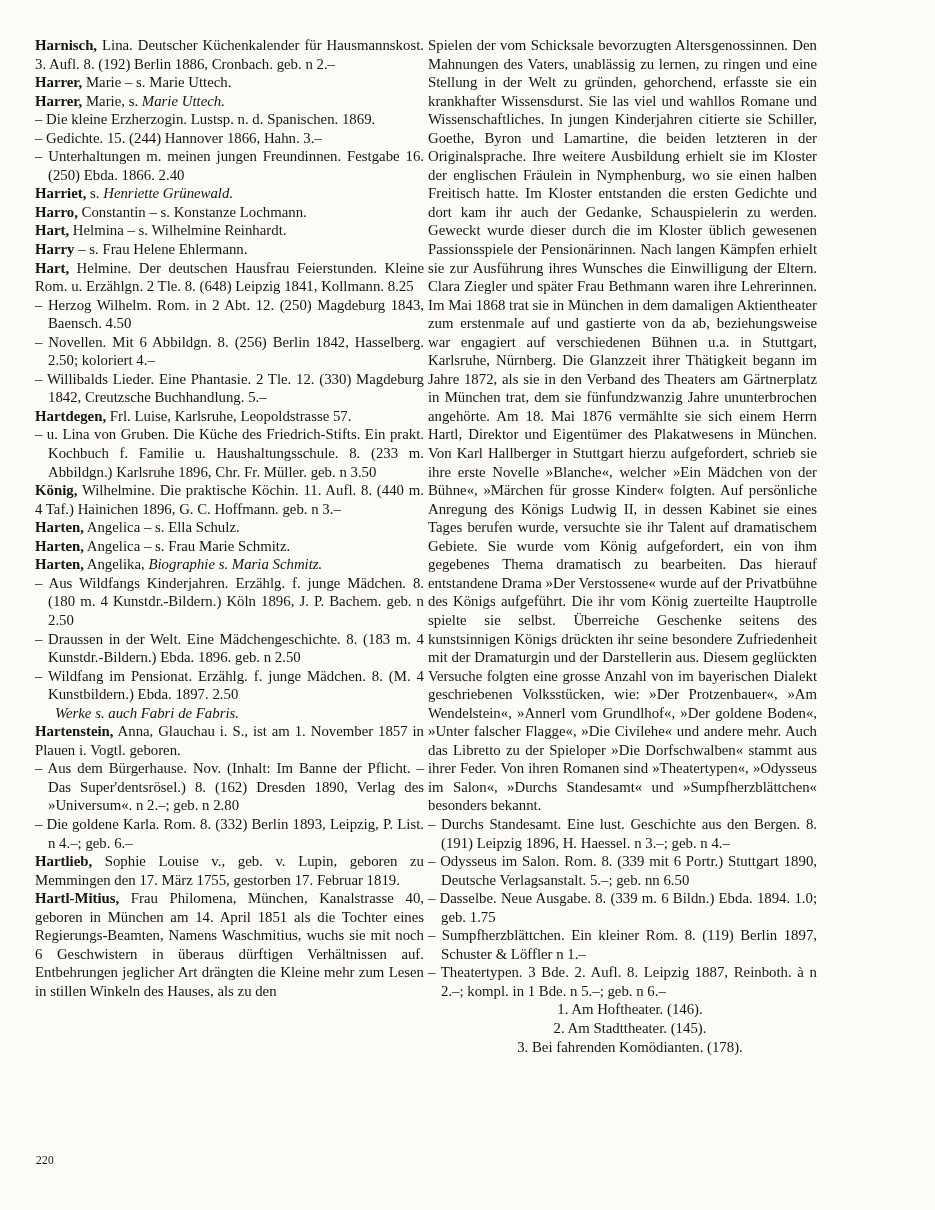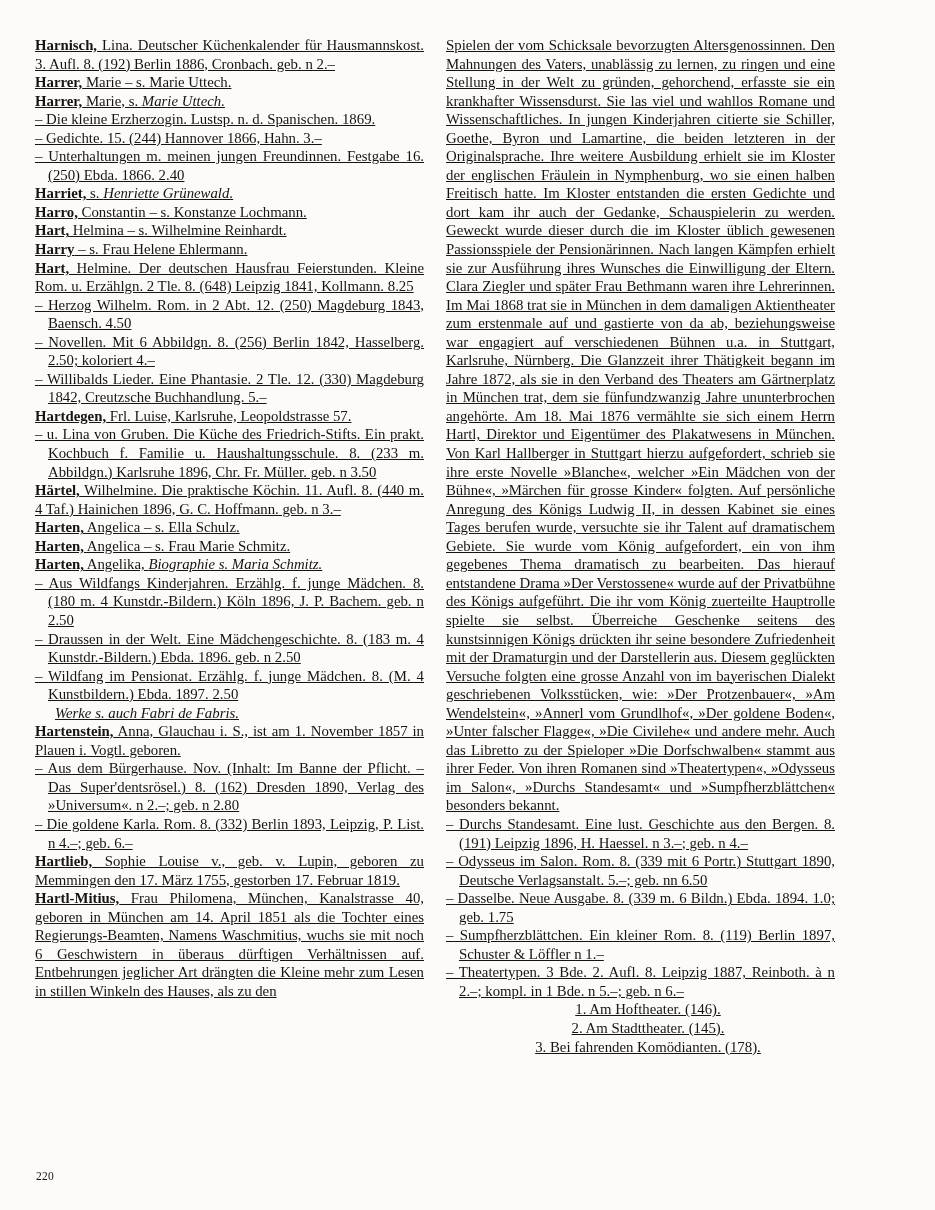--- a/index.html
+++ b/index.html
@@ -7,36 +7,36 @@
     position:relative;
     width:935px; height:1210px;
     margin:0 auto;
     background:#fcfbf8;
     color:#161412;
     font-family:"Liberation Serif", serif;
     box-sizing:border-box;
     padding:36px 0 0 35px;
     overflow:hidden;
   }
-  .cols { display:flex; gap:22px;text-decoration:underline; }
+  .cols { display:flex; gap:4px; }
   .col  { flex:0 0 389px; width:389px; }
   p.e {
     margin:0;
     font-size:14.8px;
     line-height:18.55px;
     text-align:justify;
   }
   p.dash { padding-left:13px; text-indent:-13px; }
   p.note { padding-left:20px; text-align:left; }
   p.sub  { padding-left:15px; text-align:center; }
   .b { font-weight:700; }
   .i { font-style:italic; }
   .pageno {
     position:absolute;
-    left:36px; bottom:28px;
+    left:36px; bottom:44px;
     font-size:11.5px;
     letter-spacing:0.3px;
   }
 </style>
 </head>
 <body>
 
 <div class="page">
   <div class="cols">
 
@@ -50,21 +50,21 @@
       <p class="e"><span class="b">Harriet,</span><span> s. </span><span class="i">Henriette Grünewald.</span></p>
       <p class="e"><span class="b">Harro,</span><span> Constantin – s. Konstanze Lochmann.</span></p>
       <p class="e"><span class="b">Hart,</span><span> Helmina – s. Wilhelmine Reinhardt.</span></p>
       <p class="e"><span class="b">Harry</span><span> – s. Frau Helene Ehlermann.</span></p>
       <p class="e"><span class="b">Hart,</span><span> Helmine. Der deutschen Hausfrau Feierstunden. Kleine Rom. u. Erzählgn. 2 Tle. 8. (648) Leipzig 1841, Kollmann. 8.25</span></p>
       <p class="e dash"><span>– Herzog Wilhelm. Rom. in 2 Abt. 12. (250) Magdeburg 1843, Baensch. 4.50</span></p>
       <p class="e dash"><span>– Novellen. Mit 6 Abbildgn. 8. (256) Berlin 1842, Hasselberg. 2.50; koloriert 4.–</span></p>
       <p class="e dash"><span>– Willibalds Lieder. Eine Phantasie. 2 Tle. 12. (330) Magdeburg 1842, Creutzsche Buchhandlung. 5.–</span></p>
       <p class="e"><span class="b">Hartdegen,</span><span> Frl. Luise, Karlsruhe, Leopoldstrasse 57.</span></p>
       <p class="e dash"><span>– u. Lina von Gruben. Die Küche des Friedrich-Stifts. Ein prakt. Kochbuch f. Familie u. Haushaltungsschule. 8. (233 m. Abbildgn.) Karlsruhe 1896, Chr. Fr. Müller. geb. n 3.50</span></p>
-      <p class="e"><span class="b">Härtel,</span><span> Wilhelmine. Die praktische Köchin. 11. Aufl. 8. (440 m. 4 Taf.) Hainichen 1896, G. C. Hoffmann. geb. n 3.–</span></p>
+      <p class="e"><span class="b">König,</span><span> Wilhelmine. Die praktische Köchin. 11. Aufl. 8. (440 m. 4 Taf.) Hainichen 1896, G. C. Hoffmann. geb. n 3.–</span></p>
       <p class="e"><span class="b">Harten,</span><span> Angelica – s. Ella Schulz.</span></p>
       <p class="e"><span class="b">Harten,</span><span> Angelica – s. Frau Marie Schmitz.</span></p>
       <p class="e"><span class="b">Harten,</span><span> Angelika, </span><span class="i">Biographie s. Maria Schmitz.</span></p>
       <p class="e dash"><span>– Aus Wildfangs Kinderjahren. Erzählg. f. junge Mädchen. 8. (180 m. 4 Kunstdr.-Bildern.) Köln 1896, J. P. Bachem. geb. n 2.50</span></p>
       <p class="e dash"><span>– Draussen in der Welt. Eine Mädchengeschichte. 8. (183 m. 4 Kunstdr.-Bildern.) Ebda. 1896. geb. n 2.50</span></p>
       <p class="e dash"><span>– Wildfang im Pensionat. Erzählg. f. junge Mädchen. 8. (M. 4 Kunstbildern.) Ebda. 1897. 2.50</span></p>
       <p class="e note"><span class="i">Werke s. auch Fabri de Fabris.</span></p>
       <p class="e"><span class="b">Hartenstein,</span><span> Anna, Glauchau i. S., ist am 1. November 1857 in Plauen i. Vogtl. geboren.</span></p>
       <p class="e dash"><span>– Aus dem Bürgerhause. Nov. (Inhalt: Im Banne der Pflicht. – Das Super'dentsrösel.) 8. (162) Dresden 1890, Verlag des »Universum«. n 2.–; geb. n 2.80</span></p>
       <p class="e dash"><span>– Die goldene Karla. Rom. 8. (332) Berlin 1893, Leipzig, P. List. n 4.–; geb. 6.–</span></p>

